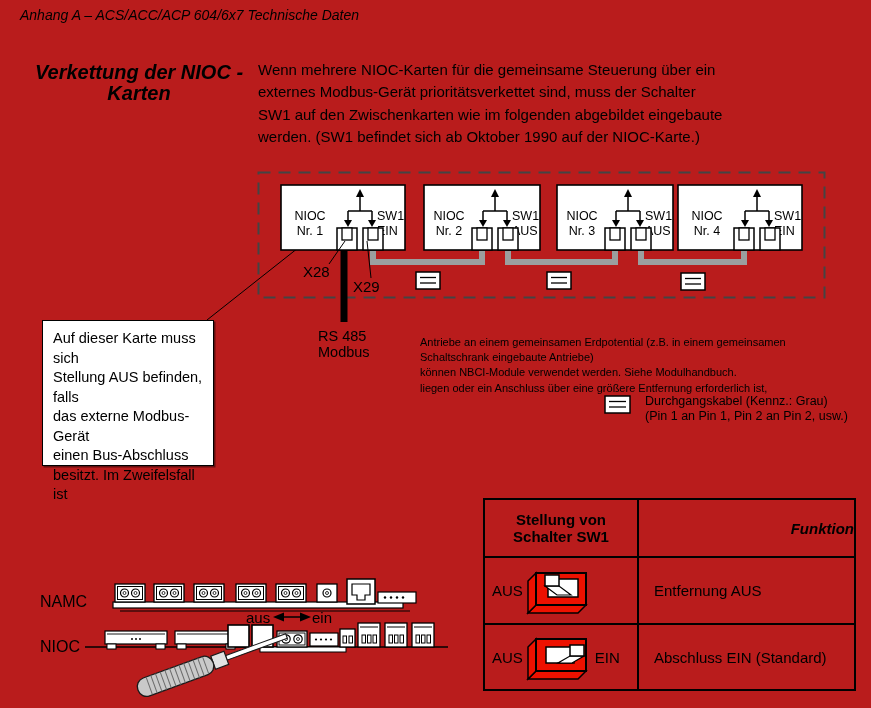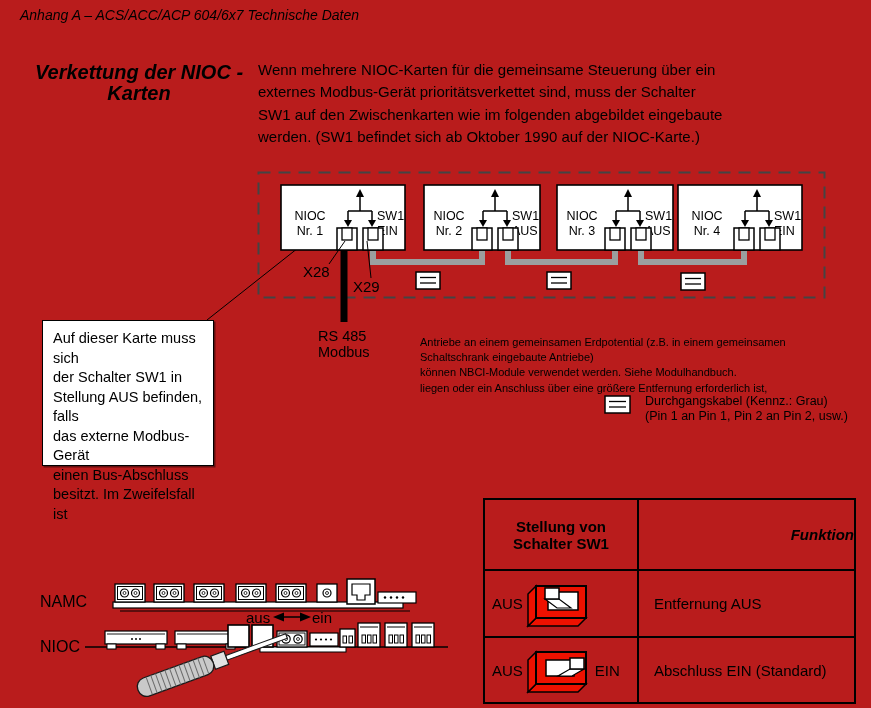--- a/index.html
+++ b/index.html
@@ -182,21 +182,20 @@
       <rect x="605" y="236" width="25" height="17" fill="#fff" stroke="#000" stroke-width="1.5"></rect>
       <line x1="609" y1="241.5" x2="626" y2="241.5" stroke="#000" stroke-width="1.3"></line>
       <line x1="609" y1="247" x2="626" y2="247" stroke="#000" stroke-width="1.3"></line>
     </g>
     <text x="645" y="245" class="t12">Durchgangskabel (Kennz.: Grau)</text>
     <text x="645" y="260" class="t12">(Pin 1 an Pin 1, Pin 2 an Pin 2, usw.)</text>
   </svg>
 
   <div class="abs" id="callout">
     <div>Auf dieser Karte muss sich</div>
-    <div>der Schalter SW1 in</div>
     <div>Stellung AUS befinden, falls</div>
     <div>das externe Modbus-Gerät</div>
     <div>einen Bus-Abschluss</div>
     <div>besitzt. Im Zweifelsfall ist</div>
   </div>
 
   <div class="abs" id="note">
     <div>Antriebe an einem gemeinsamen Erdpotential (z.B. in einem gemeinsamen</div>
     <div>Schaltschrank eingebaute Antriebe)</div>
     <div>können NBCI-Module verwendet werden. Siehe Modulhandbuch.</div>
@@ -322,21 +321,21 @@
           <line x1="57" y1="-9.5" x2="57" y2="9.5"></line>
         <line x1="62" y1="-9.5" x2="62" y2="9.5"></line>
           <line x1="67" y1="-9.5" x2="67" y2="9.5"></line>
         <line x1="72" y1="-9" x2="72" y2="9"></line>
       </g>
     </g>
   </svg>
 
   <table class="abs" id="sw1table">
     <tbody>
-        <tr style="height:71px;border-radius:21px;">
+        <tr style="height:58px;border-radius:21px;">
       <th class="poscell">
         <div>Stellung von</div>
         <div>Schalter SW1</div>
       </th>
       <th class="funccell" style="text-align:right;padding-left:0 !important;font-style:italic;">Funktion</th>
     </tr>
     <tr style="height:67px;">
       <td class="poscell">
         <div class="swflex">
           <span>AUS</span>

